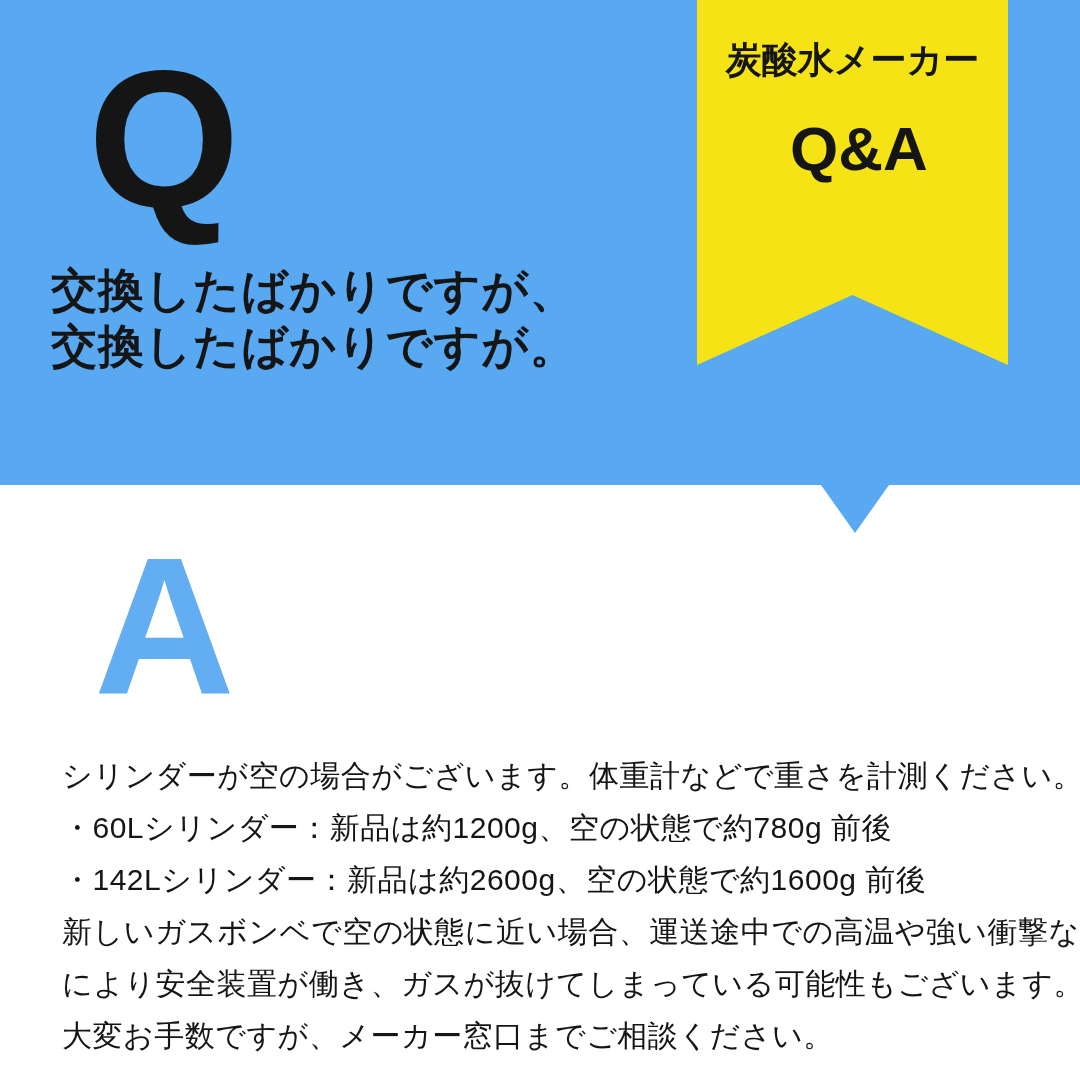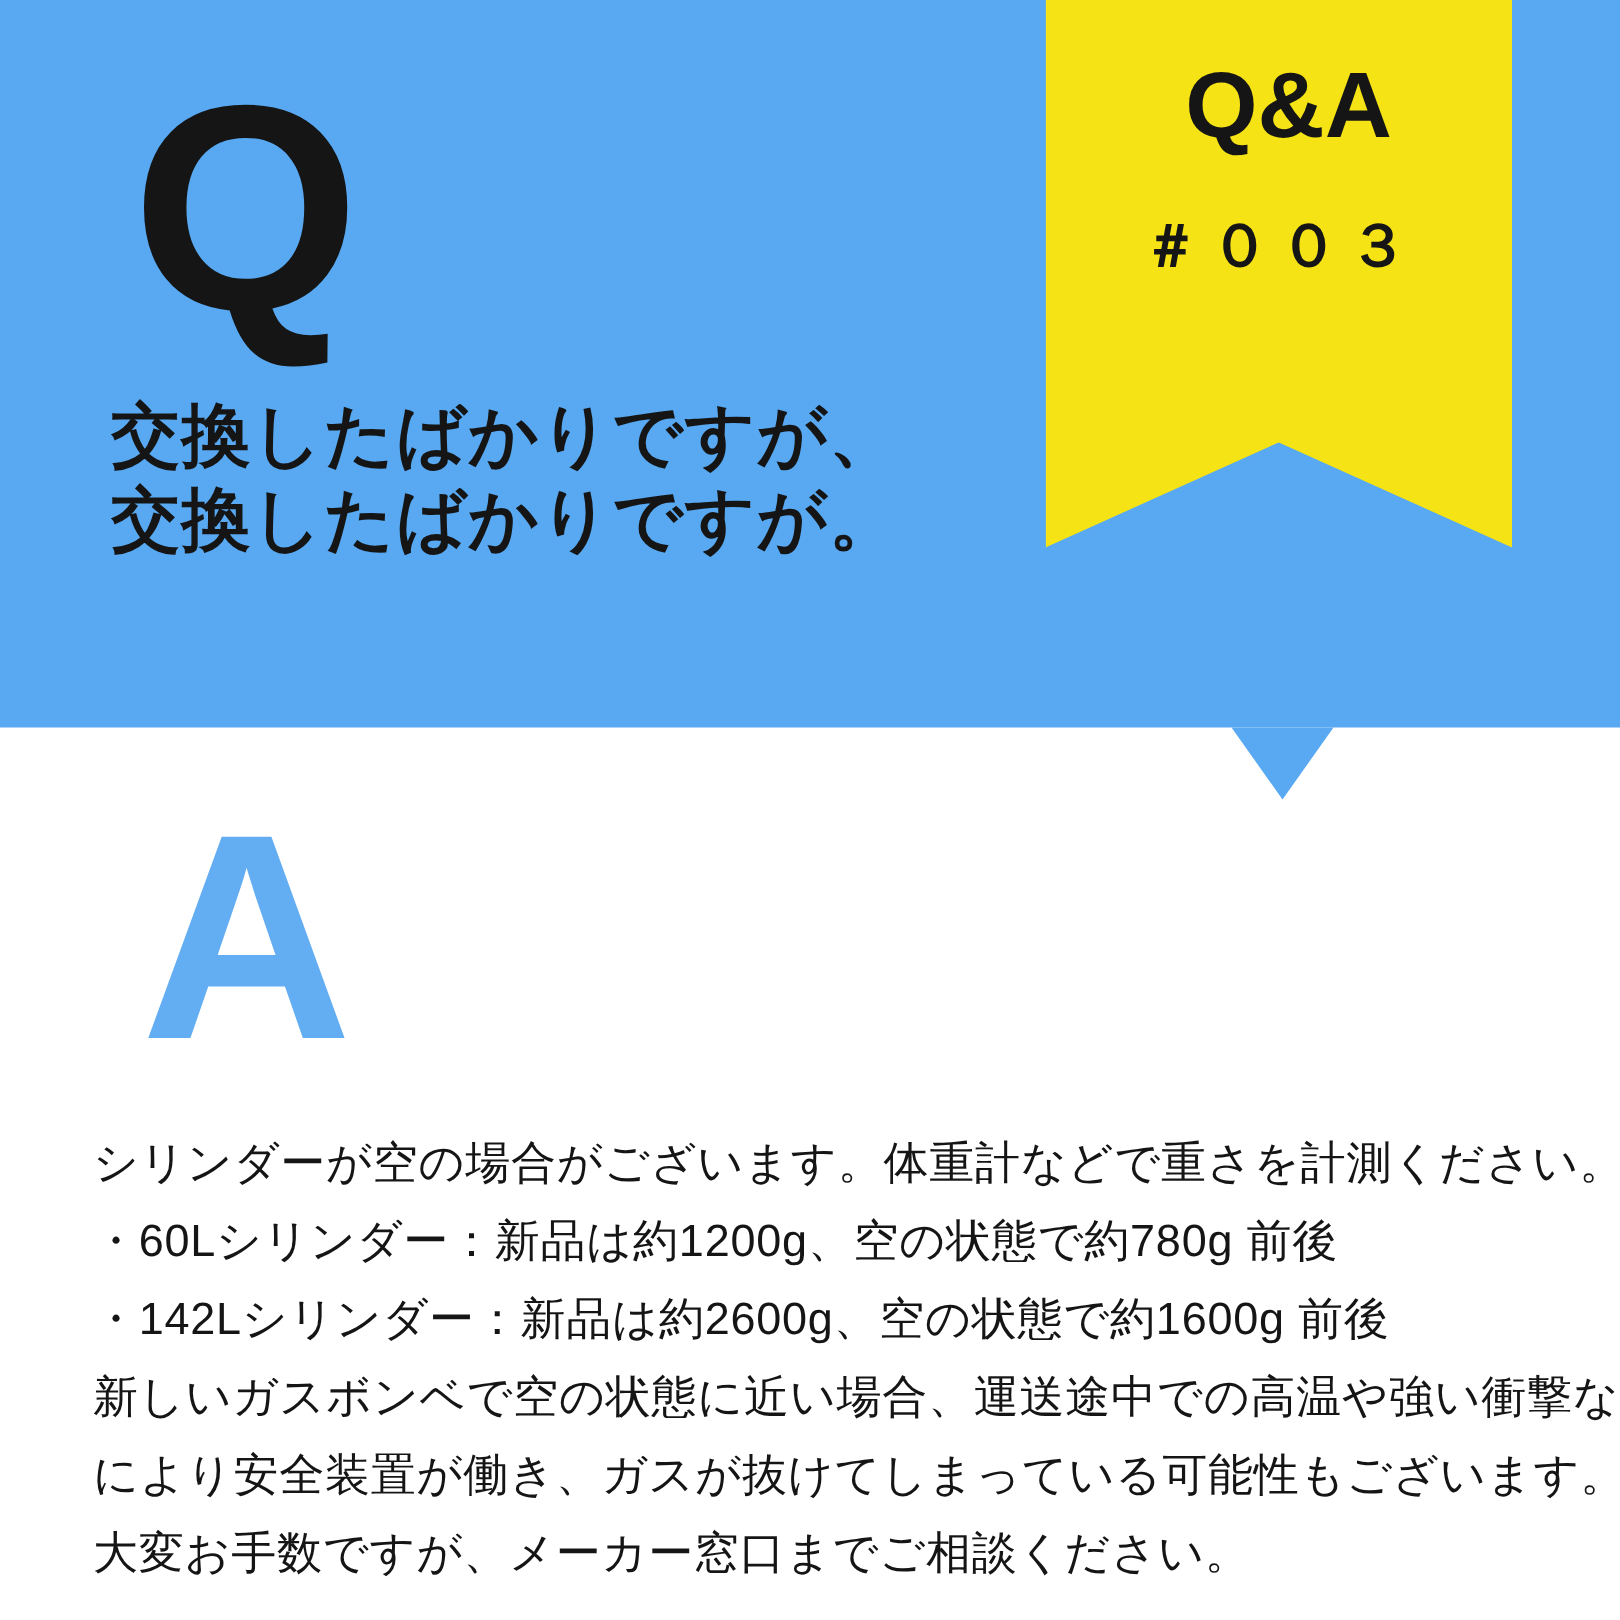--- a/index.html
+++ b/index.html
@@ -28,21 +28,21 @@
     position: absolute;
     left: 88px;
     top: 42px;
     font-size: 195px;
     line-height: 1;
     font-weight: 700;
     color: var(--text-black, #151515);
   }
   .question-text {
     position: absolute;
-    left: 74px;
+    left: 51px;
     top: 262px;
     font-size: 46px;
     line-height: 56px;
     font-weight: 600;
     letter-spacing: 1px;
     white-space: nowrap;
   }
   
   .speech-tail {
     position: absolute;
@@ -117,22 +117,22 @@
     <div class="q-letter">Q</div>
     <div class="question-text">
       <div>交換したばかりですが、</div>
       <div>交換したばかりですが。</div>
     </div>
   </div>
 
   <div class="speech-tail"></div>
 
   <div class="ribbon">
+    <div class="ribbon-category">炭酸水メーカー</div>
     <div class="ribbon-title">Q&amp;A</div>
-    <div class="ribbon-number">＃００３</div>
   </div>
 
   <div>
     <div class="a-letter">A</div>
     <div class="answer-text">
       <div>シリンダーが空の場合がございます。体重計などで重さを計測ください。</div>
       <div>・60Lシリンダー：新品は約1200g、空の状態で約780g 前後</div>
       <div>・142Lシリンダー：新品は約2600g、空の状態で約1600g 前後</div>
       <div>新しいガスボンベで空の状態に近い場合、運送途中での高温や強い衝撃など</div>
       <div>により安全装置が働き、ガスが抜けてしまっている可能性もございます。</div>

